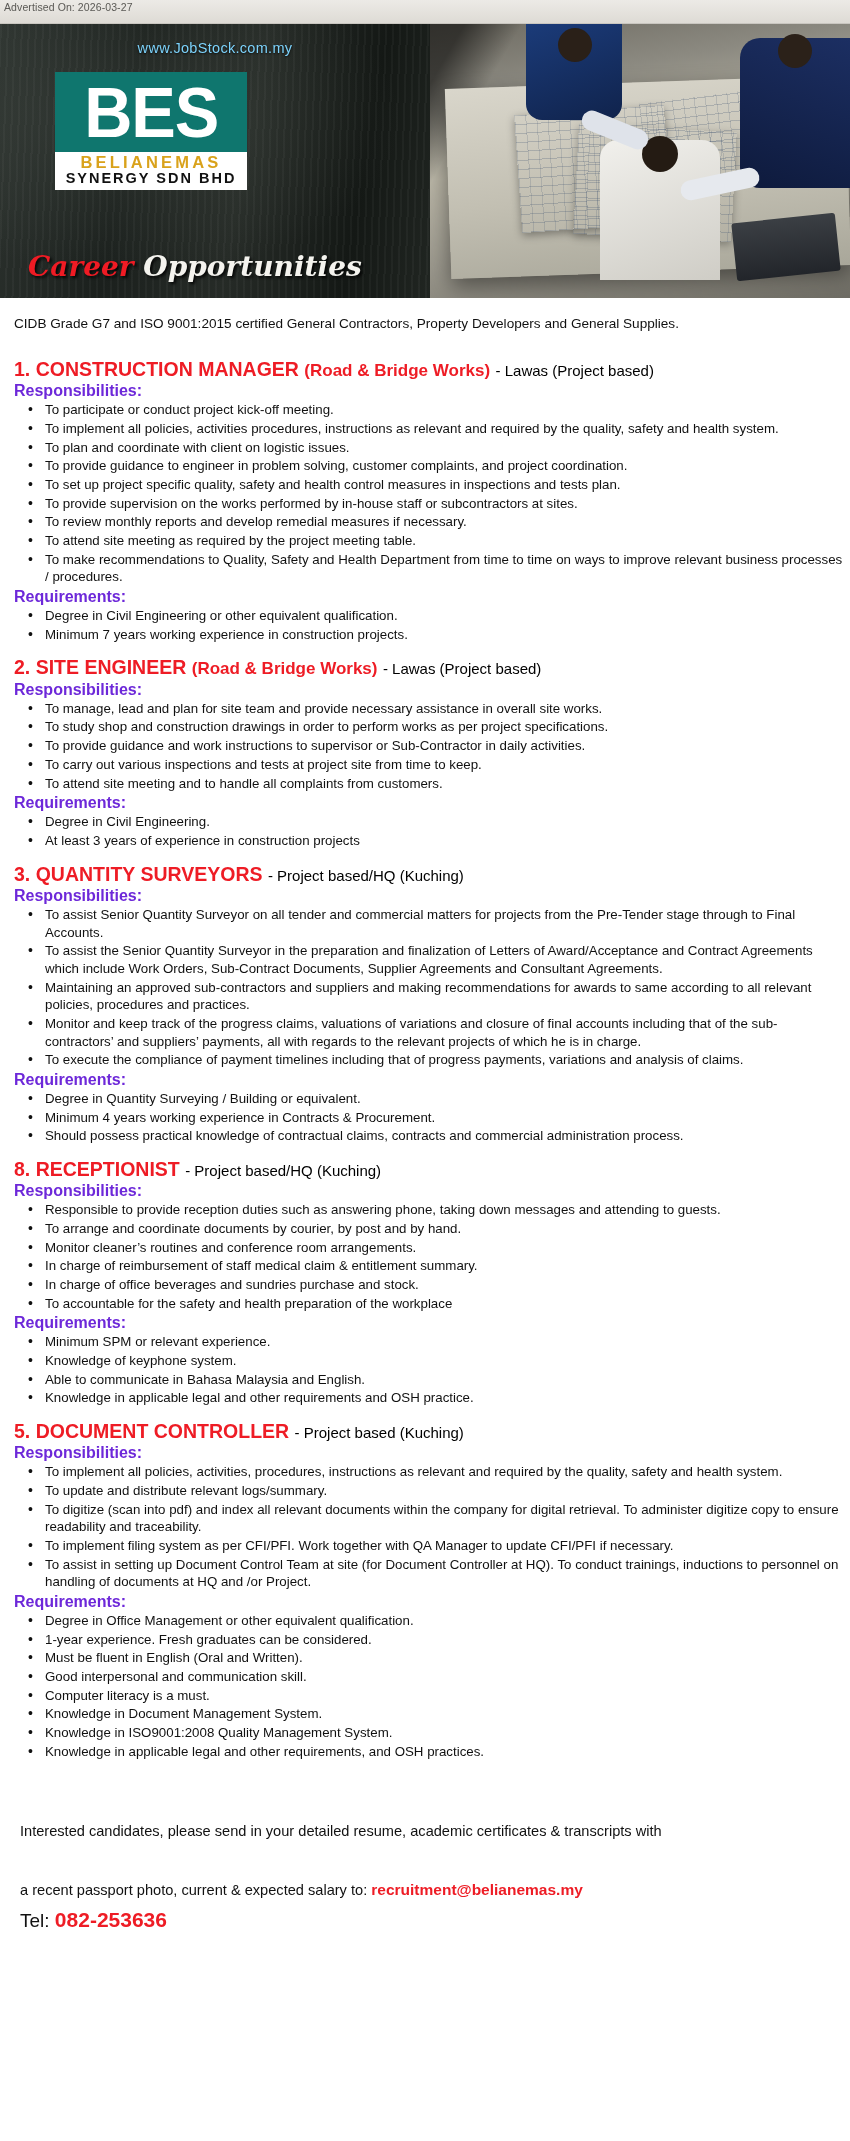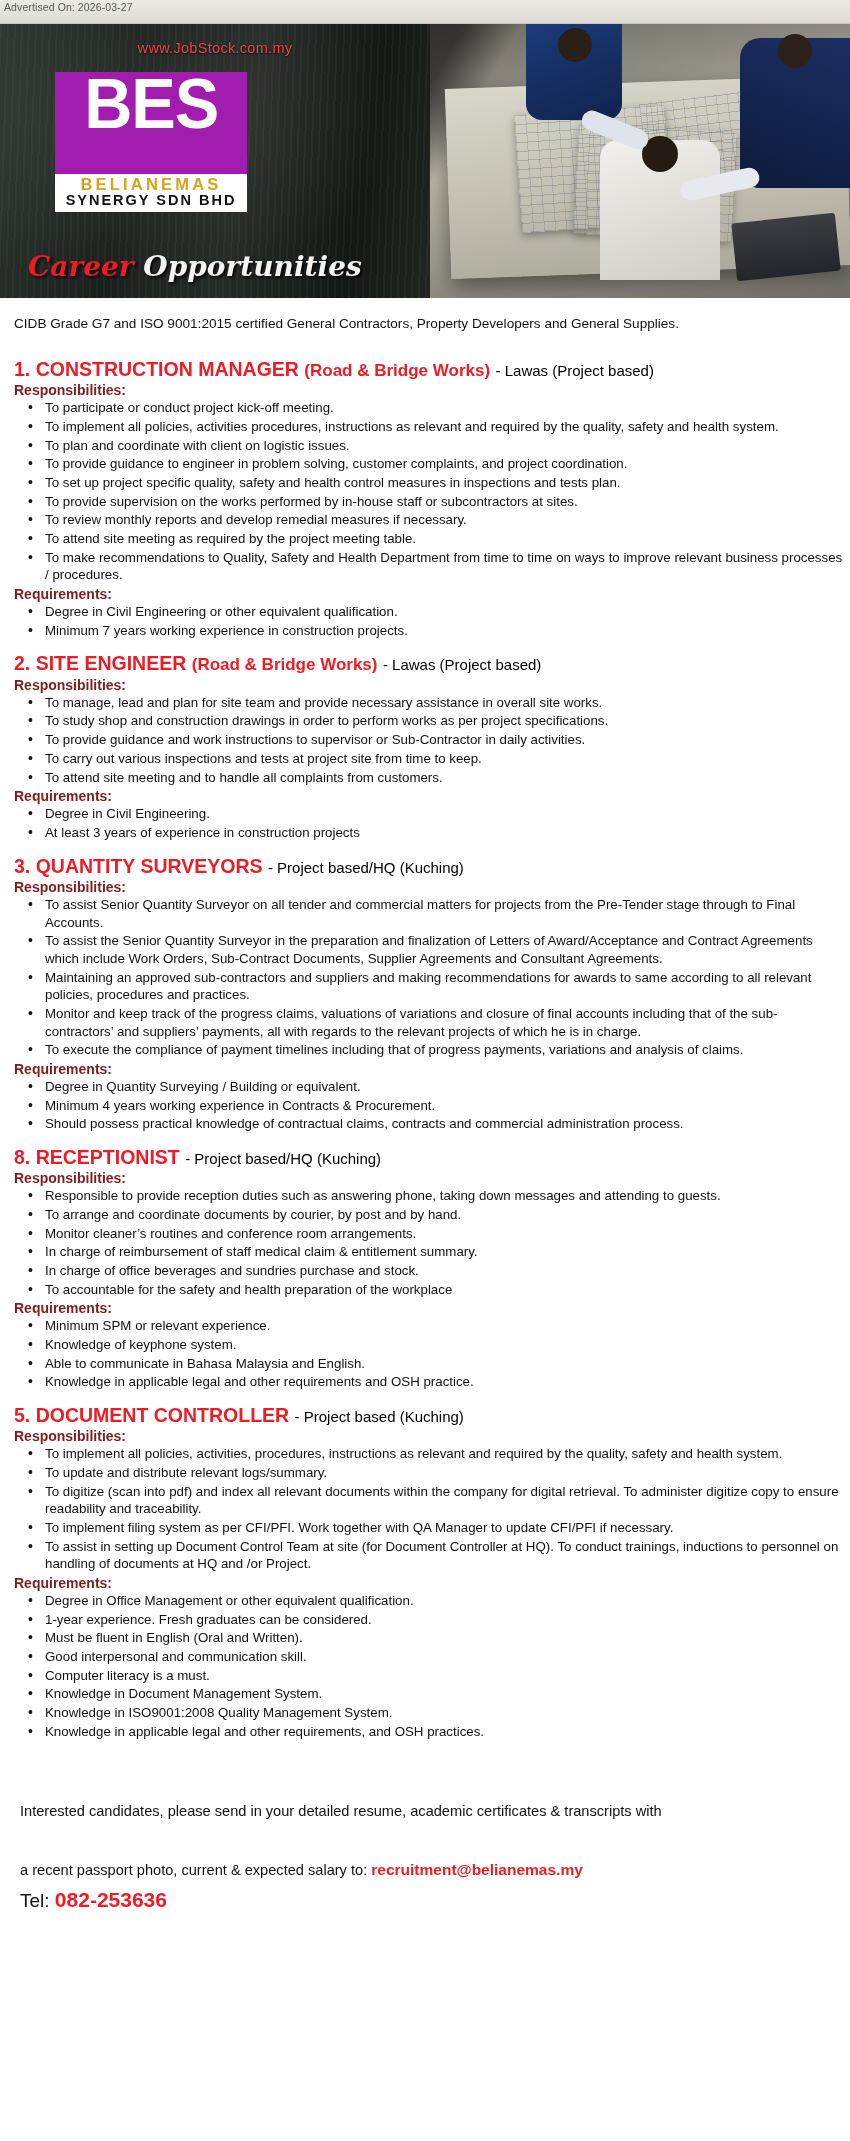--- a/index.html
+++ b/index.html
@@ -70,29 +70,29 @@
   .ph.head-b { left: 212px; top: 112px; width: 36px; height: 36px; background:#241b13; border-radius:50%;}
   .ph.person-c { right: -10px; top: 14px; width: 120px; height: 150px; background: linear-gradient(200deg,#1c2f63,#0e1a3c); border-radius: 20px 0 0 20px;}
   .ph.head-c { right: 38px; top: 10px; width: 34px; height: 34px; background:#2b2119; border-radius:50%;}
   .ph.laptop { right: 12px; bottom: 22px; width: 104px; height: 58px; background: linear-gradient(#3b3f44,#22252a); transform: rotate(-6deg); border-radius:3px;}
   .ph.arm1 { left: 150px; top: 96px; width: 70px; height: 20px; background:#dfe3ea; transform: rotate(22deg); border-radius:10px;}
   .ph.arm2 { left: 250px; top: 150px; width: 80px; height: 20px; background:#e6e9ee; transform: rotate(-12deg); border-radius:10px;}
 
   .site-url {
     position: absolute; left: 0; right: 0; top: 16px;
     text-align: center; width: 430px;
-    color: #ef4444; font-size: 14.5px; letter-spacing: .3px;
+    color: #7dd3fc; font-size: 14.5px; letter-spacing: .3px;
     text-shadow: 0 1px 2px rgba(0,0,0,.8);
   }
   .logo {
     position: absolute; left: 55px; top: 48px; width: 192px;
   }
   .logo-red {
-    background: #a21caf; height: 102px;
-    display: flex; align-items: flex-start; justify-content: center;
+    background: #0f766e; height: 80px;
+    display: flex; align-items: center; justify-content: center;
   }
   .logo-red span {
     color: #fff; font-weight: bold; font-size: 63px; line-height: 1;
     letter-spacing: -1px;
     font-family: "Liberation Sans", sans-serif;
     transform: scaleY(1.12) scaleX(1.06);
   }
   .logo-white { background:#ffffff; padding: 2px 0 3px 0; text-align:center; }
   .logo-white .l1 { color:#d9a21b; font-weight:bold; font-size:16.5px; letter-spacing: 3.2px; line-height:1.05;text-align:center; }
   .logo-white .l2 { color:#111; font-weight:bold; font-size:14.5px; letter-spacing: 2.0px; line-height:1.05; }
@@ -115,21 +115,21 @@
     font-family: "Liberation Sans", sans-serif;
   }
   .job { margin-bottom: 4px; }
   .job-title {
     font-size: 19.5px; font-weight: bold; color: #ee1c25;
     line-height: 1.25; margin: 12px 0 1px 0;
   }
   .job-title .sub-red { font-size: 17px; color:#ee1c25; font-weight:bold; }
   .job-title .loc { font-size: 15px; color:#000000; font-weight: normal; }
   .sec-head {
-    font-size: 14px; font-weight: bold; color:#7f1d1d; margin: 1px 0 1px 0;
+    font-size: 16px; font-weight: bold; color:#6d28d9; margin: 1px 0 1px 0;
   }
   ul.bul { list-style: none; margin: 0 0 2px 0; padding: 0; }
   ul.bul li {
     position: relative; padding-left: 31px; margin: 0 0 1px 0;
     font-size: 13.3px; line-height: 1.33; color:#111;
   }
   ul.bul li:before {
     content: "•"; position: absolute; left: 14px; top: -1px; font-size: 14px; color:#111;
   }
 

